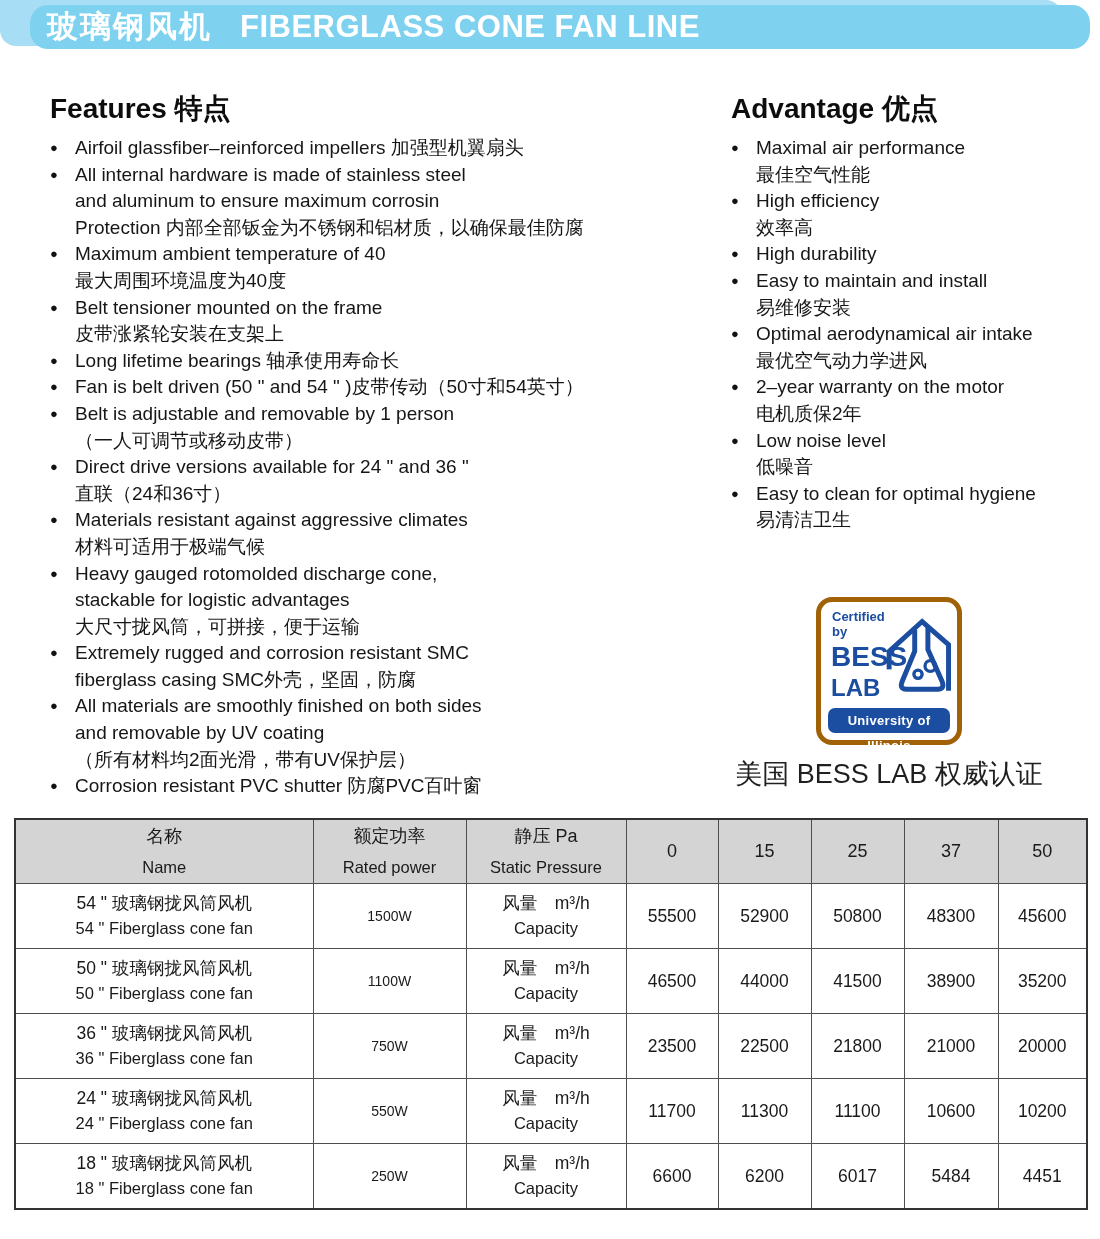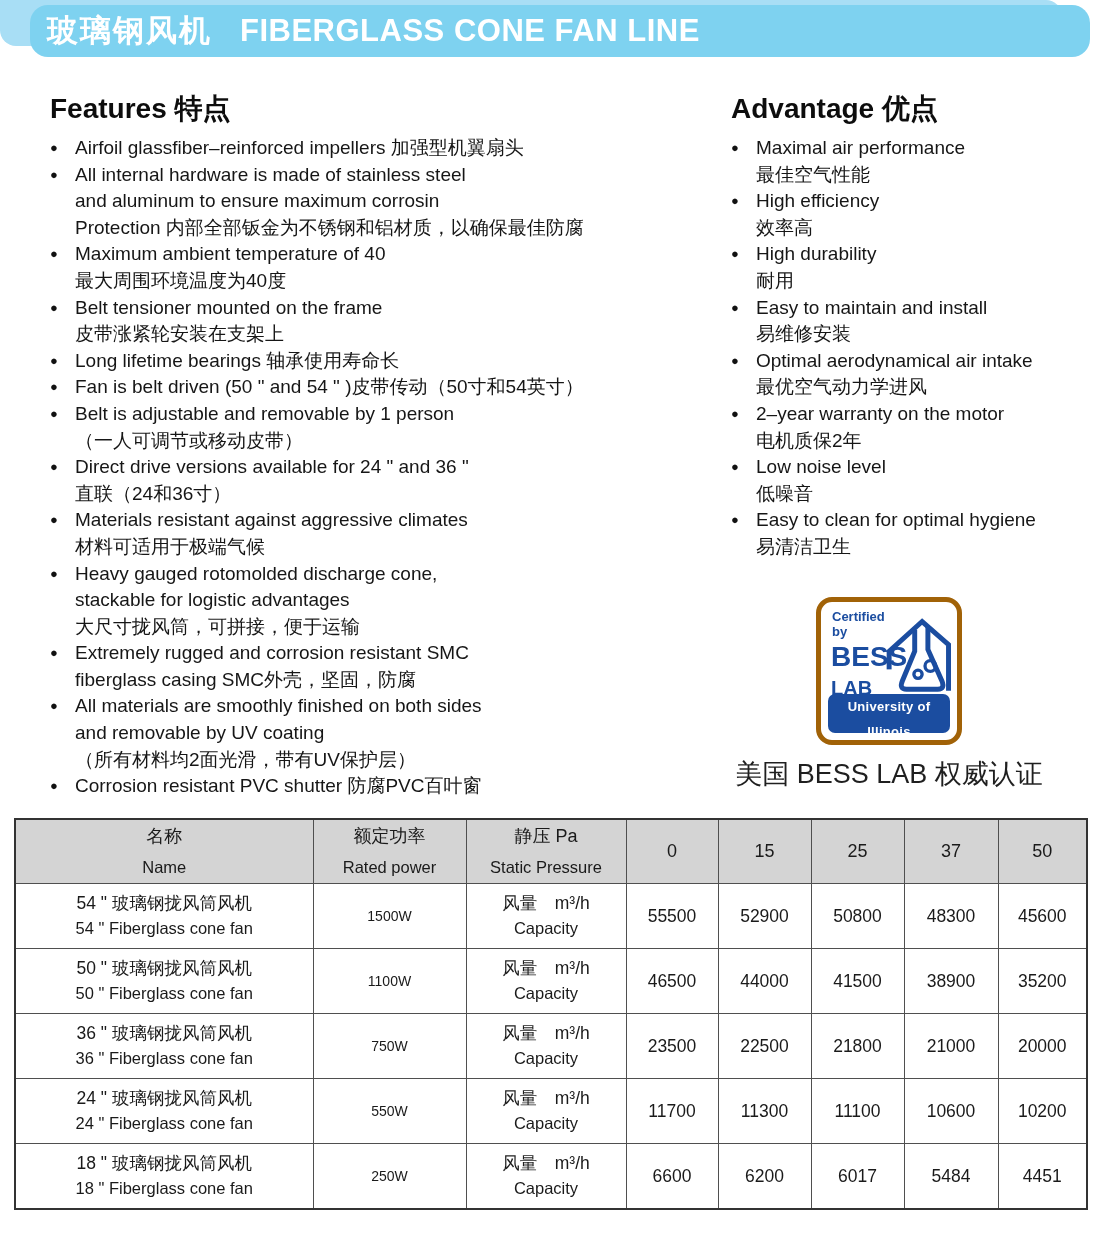--- a/index.html
+++ b/index.html
@@ -7,21 +7,21 @@
     width:1100px;height:1239px;position:relative;background:#ffffff;
     font-family:"Liberation Sans","DejaVu Sans",sans-serif;color:#1a1a1a;
     overflow:hidden;
   }
   
   .banner-back{
     position:absolute;left:0;top:0;width:1062px;height:46px;
     background:#a8def5;border-radius:0 16px 16px 16px;
   }
   .banner-front{
-    position:absolute;left:30px;top:5px;width:1060px;height:52px;
+    position:absolute;left:30px;top:5px;width:1060px;height:44px;
     background:#7ed2f0;border-radius:18px;
     display:flex;align-items:center;
   }
   .banner-front .t-zh{
     margin-left:17px;font-size:31px;font-weight:bold;color:#ffffff;letter-spacing:2px;
   }
   .banner-front .t-en{
     margin-left:28px;font-size:31px;font-weight:bold;color:#ffffff;letter-spacing:0.5px;
   }
   
@@ -32,24 +32,24 @@
   .bullet-list li{display:flex;}
   .bullet-list .bullet{flex:0 0 25px;width:25px;font-size:13px;line-height:26.6px;color:#111;}
   .bullet-list .lines{flex:1;}
   
   .cert-logo{
     position:absolute;left:816px;top:597px;width:146px;height:148px;
     border:5px solid #a16207;border-radius:16px;box-sizing:border-box;background:#fff;
   }
   .cert-by{position:absolute;top:7px;left:11px;font-size:13px;font-weight:bold;color:#1b4da0;line-height:15px;}
   .cert-bess{position:absolute;top:41px;left:10px;font-size:28px;font-weight:bold;color:#1b4da0;line-height:28px;}
-  .cert-lab{position:absolute;top:72px;left:10px;font-size:20px;font-weight:bold;color:#1b4da0;line-height:28px;}
+  .cert-lab{position:absolute;top:72px;left:10px;font-size:24px;font-weight:bold;color:#1b4da0;line-height:28px;}
   .cert-icon{position:absolute;right:6px;top:12px;}
   .cert-univ{
-    position:absolute;left:7px;right:7px;bottom:7px;height:39px;background:#1b4da0;
+    position:absolute;left:7px;right:7px;bottom:7px;height:25px;background:#1b4da0;
     border-radius:7px;color:#ffffff;font-size:13px;font-weight:bold;line-height:25px;
     text-align:center;letter-spacing:0.3px;
   }
   .cert-caption{
     position:absolute;left:728px;top:756px;width:322px;text-align:center;
     font-size:27px;color:#1f1f1f;
   }
   
   .spec-table{
     position:absolute;left:14px;top:818px;width:1072px;
@@ -193,21 +193,20 @@
         <span class="bullet">●</span>
         <div class="lines">
           <div>High efficiency</div>
           <div>效率高</div>
         </div>
       </li>
       <li>
         <span class="bullet">●</span>
         <div class="lines">
           <div>High durability</div>
-          <div>耐用</div>
         </div>
       </li>
       <li>
         <span class="bullet">●</span>
         <div class="lines">
           <div>Easy to maintain and install</div>
           <div>易维修安装</div>
         </div>
       </li>
       <li>

